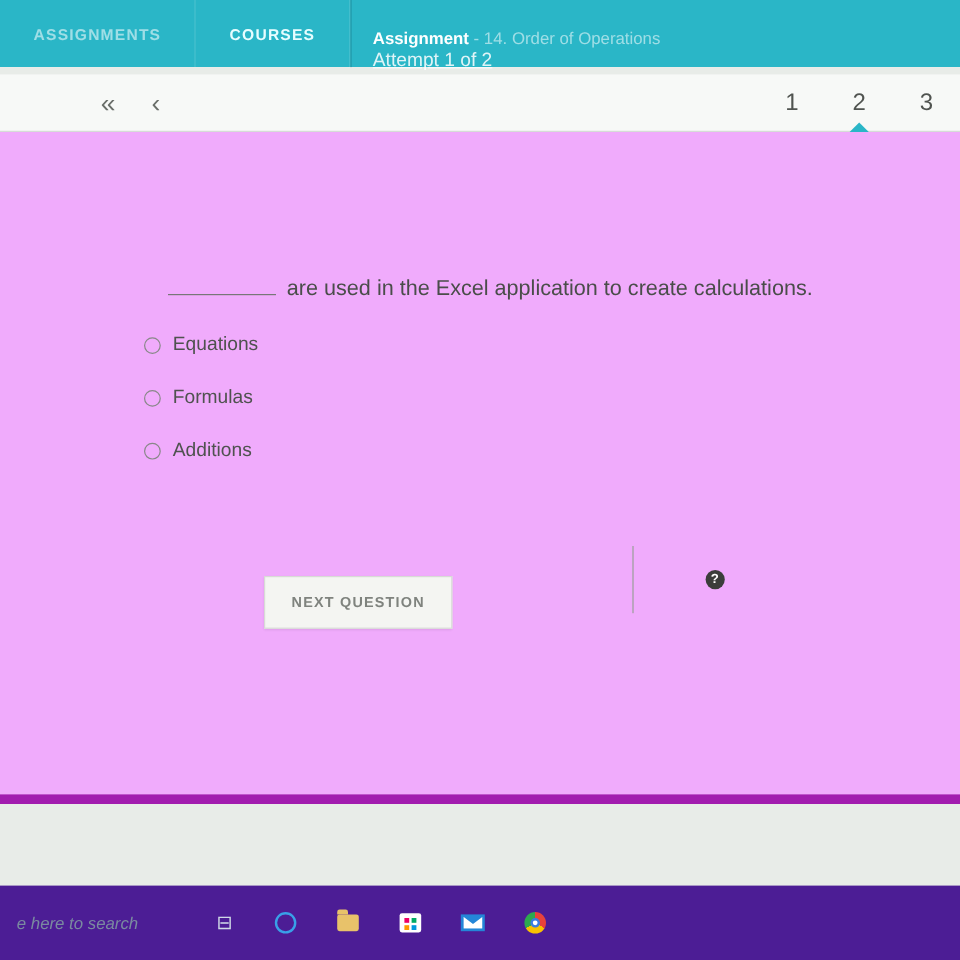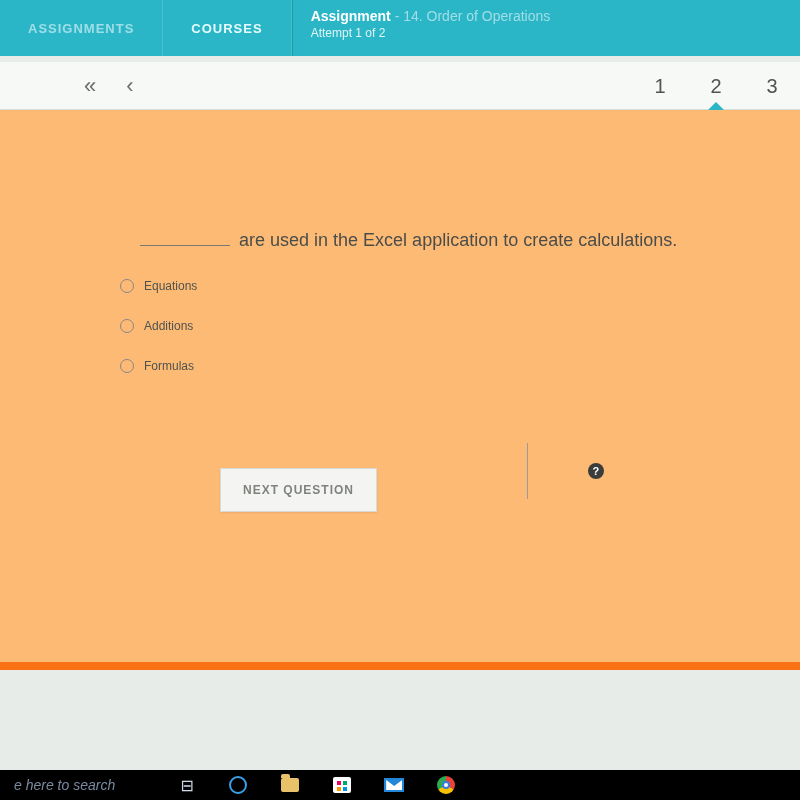--- a/index.html
+++ b/index.html
@@ -26,24 +26,24 @@
       font-weight: 600;
       color: #e6fdff;
       border-right: 1px solid rgba(255,255,255,.15);
     }
     .topbar .tab.dim { color: rgba(255,255,255,.55); }
     .topbar .crumb {
       flex: 1;
       padding: 8px 18px 6px 18px;
       border-left: 1px solid rgba(0,60,70,.25);
     }
-    .crumb .line1 { font-size: 14px; }
+    .crumb .line1 { font-size: 14px; margin-top: 16px; }
     .crumb .line1 b { font-weight: 700; }
     .crumb .line1 .sub { color: rgba(255,255,255,.55); font-weight: 400; }
-    .crumb .line2 { font-size: 12px; color: rgba(255,255,255,.85); margin-top: 2px; }
+    .crumb .line2 { font-size: 16px; color: rgba(255,255,255,.85); margin-top: 2px; text-decoration: underline; }
 
     .navrow {
       height: 54px;
       background: #f7f9f7;
       display: flex;
       align-items: center;
       border-top: 6px solid #e8ece8;
       border-bottom: 1px solid #d7dcd7;
       padding-left: 70px;
     }
@@ -70,46 +70,46 @@
       position: absolute;
       left: 50%;
       transform: translateX(-50%);
       bottom: -1px;
       border-left: 12px solid transparent;
       border-right: 12px solid transparent;
       border-bottom: 12px solid #2ab6c7;
     }
 
     .content {
-      background: #fdba74;
+      background: #f0abfc;
       margin: 0;
       min-height: 560px;
       padding: 120px 60px 26px 110px;
-      border-bottom: 8px solid #f97316;
+      border-bottom: 8px solid #a21caf;
       position: relative;
     }
     .question {
       font-size: 18px;
       color: #4a4d4a;
       margin-bottom: 28px;
       padding-left: 30px;
     }
     .question .blank {
       display: inline-block;
       width: 90px;
       border-bottom: 1px solid #777;
       vertical-align: baseline;
       margin-right: 4px;
     }
     .options { padding-left: 10px; }
     .opt {
       display: flex;
       align-items: center;
       margin-bottom: 26px;
-      font-size: 12px;
+      font-size: 16px;
       color: #4f524f;
       cursor: pointer;
     }
     .opt .radio {
       width: 14px;
       height: 14px;
       border: 1.5px solid #888;
       border-radius: 50%;
       margin-right: 10px;
       flex: 0 0 auto;
@@ -155,22 +155,22 @@
       color: #fff;
       font-size: 11px;
       line-height: 16px;
       text-align: center;
       margin-right: 10px;
     }
 
     .taskbar {
       position: absolute;
       left: 0; right: 0; bottom: 0;
-      height: 30px;
-      background: #000000;
+      height: 62px;
+      background: #4c1d95;
       display: flex;
       align-items: center;
       padding: 0 14px;
       color: #c2cfe0;
       font-size: 14px;
     }
     .taskbar .search { color: #7a8aa0; font-style: italic; flex: 0 0 auto; }
     .taskbar .gap { flex: 1; }
     .taskbar .ticons { display: flex; gap: 30px; margin-left: 60px; }
     .taskbar .ti {
@@ -217,25 +217,25 @@
     <span class="blank"></span>
     <span>are used in the Excel application to create calculations.</span>
   </div>
   <div class="options">
     <label class="opt">
       <span class="radio"></span>
       <span>Equations</span>
     </label>
     <label class="opt">
       <span class="radio"></span>
-      <span>Additions</span>
+      <span>Formulas</span>
     </label>
     <label class="opt">
       <span class="radio"></span>
-      <span>Formulas</span>
+      <span>Additions</span>
     </label>
   </div>
 
   <div class="footer">
     <button class="nextbtn">NEXT QUESTION</button>
     <div class="divider"></div>
     <div class="helpbtn">
       <span class="qicon">?</span>
     </div>
   </div>

